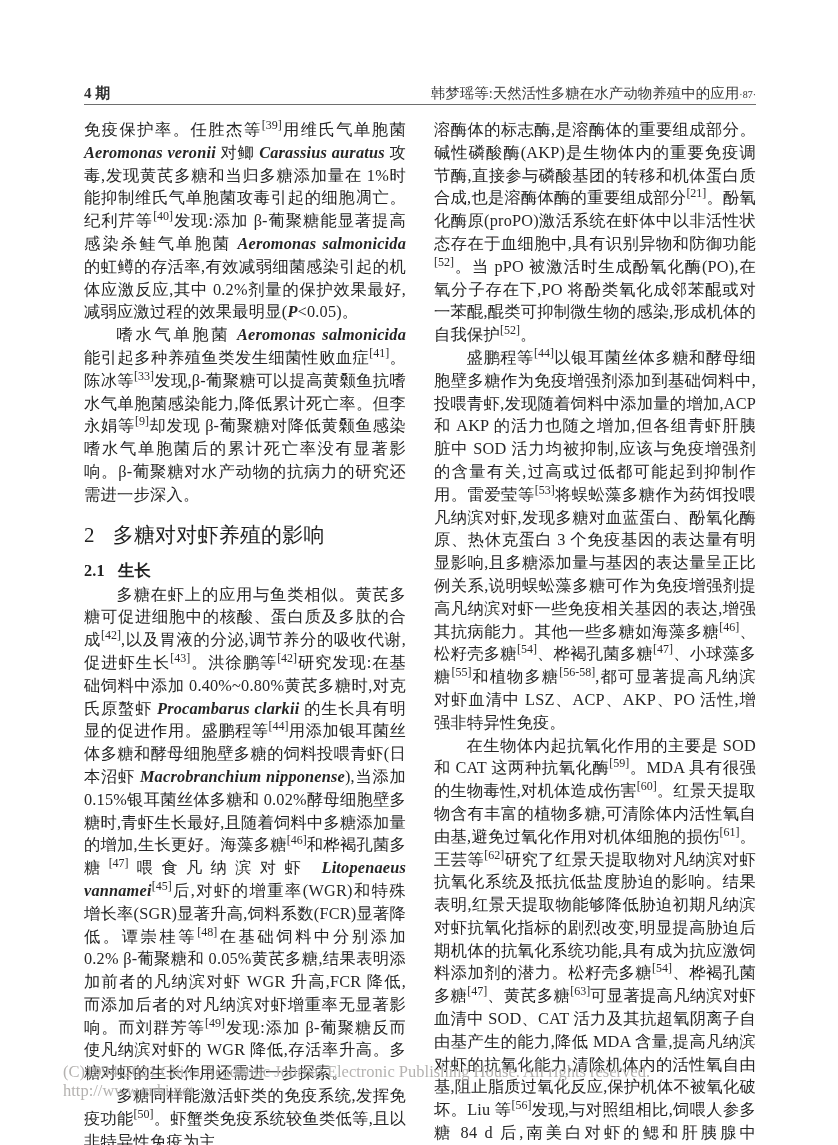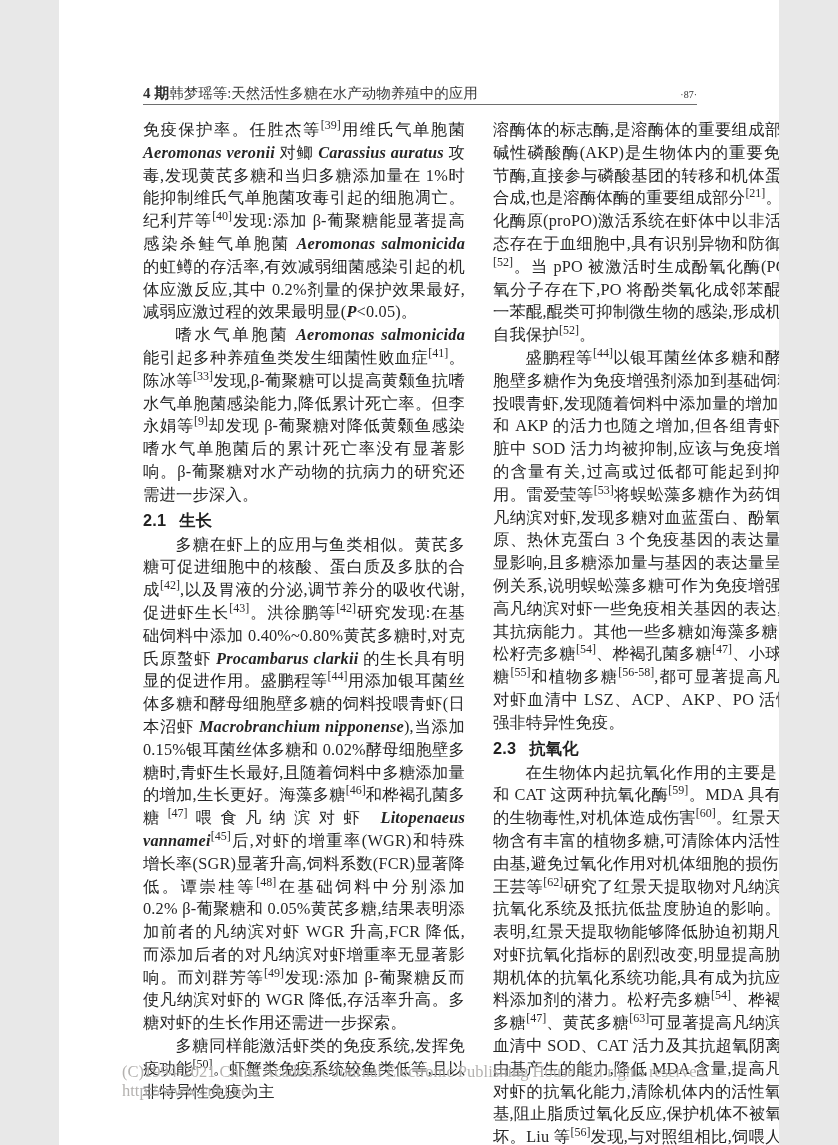--- a/index.html
+++ b/index.html
@@ -1,32 +1,32 @@
 <!DOCTYPE html>
 <html><head>
 <meta charset="utf-8">
 <style>
   html,body{margin:0;padding:0;background:#e8e8e8;}
   .page{
     position:relative;
-    width:720px;height:1145px;
+    width:838px;height:1145px;
     margin:0 auto;
     background:#ffffff;
     font-family:"Liberation Serif","DejaVu Serif",serif;
     color:#262626;
     overflow:hidden;
   }
   
   .header{
     position:absolute;top:84px;left:84px;right:82px;
     display:flex;align-items:baseline;
     font-size:15px;color:#2e2e2e;
   }
   .header .issue{font-weight:bold;white-space:nowrap;}
-  .header .rtitle{flex:1;text-align:left;font-size:14.5px;color:#3a3a3a;}
+  .header .rtitle{flex:1;text-align:right;font-size:14.5px;color:#3a3a3a;}
   .header .pageno{white-space:nowrap;font-size:10px;}
   .header-rule{
     position:absolute;top:104px;left:84px;right:82px;
     border-top:1px solid #6e6e6e;height:0;
   }
   
   .columns{
     position:absolute;top:119px;left:84px;
     width:672px;
     display:flex;gap:28px;
@@ -52,21 +52,21 @@
   }
   .h1 .hnum{margin-right:18px;}
   .h2{
     font-weight:bold;
     font-size:16.3px;line-height:23px;
     margin:2px 0 2px 0;
     text-align:left;text-indent:0;
     font-family:"Liberation Sans","DejaVu Sans",sans-serif;
     color:#222;
   }
-  .h2 .hnum{margin-right:13px;}
+  .h2 .hnum{margin-right:13px;font-family:Liberation Serif, serif;}
   
   .watermark{
     position:absolute;top:1062px;left:63px;width:662px;
     display:flex;justify-content:space-between;
     font-size:16.5px;line-height:19px;
     color:#b4b2b0;
     white-space:nowrap;
     flex-direction:column;
   }
 </style>
@@ -79,28 +79,28 @@
     <span class="issue">4 期</span>
     <span class="rtitle">韩梦瑶等:天然活性多糖在水产动物养殖中的应用</span>
     <span class="pageno">·87·</span>
   </div>
   <div class="header-rule"></div>
 
   <div class="columns">
     <div class="col" id="col-left">
         <p class="para"><span>免疫保护率。任胜杰等</span><sup class="ref">[39]</sup><span>用维氏气单胞菌 </span><span class="latin">Aeromonas veronii</span><span> 对鲫 </span><span class="latin">Carassius auratus</span><span> 攻毒,发现黄芪多糖和当归多糖添加量在 1%时能抑制维氏气单胞菌攻毒引起的细胞凋亡。纪利芹等</span><sup class="ref">[40]</sup><span>发现:添加 β-葡聚糖能显著提高感染杀鲑气单胞菌 </span><span class="latin">Aeromonas salmonicida</span><span> 的虹鳟的存活率,有效减弱细菌感染引起的机体应激反应,其中 0.2%剂量的保护效果最好,减弱应激过程的效果最明显(</span><span class="latin">P</span><span>&lt;0.05)。</span></p>
         <p class="para indent"><span>嗜水气单胞菌 </span><span class="latin">Aeromonas salmonicida</span><span> 能引起多种养殖鱼类发生细菌性败血症</span><sup class="ref">[41]</sup><span>。陈冰等</span><sup class="ref">[33]</sup><span>发现,β-葡聚糖可以提高黄颡鱼抗嗜水气单胞菌感染能力,降低累计死亡率。但李永娟等</span><sup class="ref">[9]</sup><span>却发现 β-葡聚糖对降低黄颡鱼感染嗜水气单胞菌后的累计死亡率没有显著影响。β-葡聚糖对水产动物的抗病力的研究还需进一步深入。</span></p>
+        <div class="h1"><span class="hnum">2</span><span>多糖对对虾养殖的影响</span></div>
         <div class="h2"><span class="hnum">2.1</span><span>生长</span></div>
         <p class="para indent"><span>多糖在虾上的应用与鱼类相似。黄芪多糖可促进细胞中的核酸、蛋白质及多肽的合成</span><sup class="ref">[42]</sup><span>,以及胃液的分泌,调节养分的吸收代谢,促进虾生长</span><sup class="ref">[43]</sup><span>。洪徐鹏等</span><sup class="ref">[42]</sup><span>研究发现:在基础饲料中添加 0.40%~0.80%黄芪多糖时,对克氏原螯虾 </span><span class="latin">Procambarus clarkii</span><span> 的生长具有明显的促进作用。盛鹏程等</span><sup class="ref">[44]</sup><span>用添加银耳菌丝体多糖和酵母细胞壁多糖的饲料投喂青虾(日本沼虾 </span><span class="latin">Macrobranchium nipponense</span><span>),当添加 0.15%银耳菌丝体多糖和 0.02%酵母细胞壁多糖时,青虾生长最好,且随着饲料中多糖添加量的增加,生长更好。海藻多糖</span><sup class="ref">[46]</sup><span>和桦褐孔菌多糖</span><sup class="ref">[47]</sup><span>喂食凡纳滨对虾 </span><span class="latin">Litopenaeus vannamei</span><sup class="ref">[45]</sup><span>后,对虾的增重率(WGR)和特殊增长率(SGR)显著升高,饲料系数(FCR)显著降低。谭崇桂等</span><sup class="ref">[48]</sup><span>在基础饲料中分别添加 0.2% β-葡聚糖和 0.05%黄芪多糖,结果表明添加前者的凡纳滨对虾 WGR 升高,FCR 降低,而添加后者的对凡纳滨对虾增重率无显著影响。而刘群芳等</span><sup class="ref">[49]</sup><span>发现:添加 β-葡聚糖反而使凡纳滨对虾的 WGR 降低,存活率升高。多糖对虾的生长作用还需进一步探索。</span></p>
         <p class="para indent"><span>多糖同样能激活虾类的免疫系统,发挥免疫功能</span><sup class="ref">[50]</sup><span>。虾蟹类免疫系统较鱼类低等,且以非特异性免疫为主</span></p>
       </div>
     <div class="col" id="col-right">
         <p class="para"><span>溶酶体的标志酶,是溶酶体的重要组成部分。碱性磷酸酶(AKP)是生物体内的重要免疫调节酶,直接参与磷酸基团的转移和机体蛋白质合成,也是溶酶体酶的重要组成部分</span><sup class="ref">[21]</sup><span>。酚氧化酶原(proPO)激活系统在虾体中以非活性状态存在于血细胞中,具有识别异物和防御功能</span><sup class="ref">[52]</sup><span>。当 pPO 被激活时生成酚氧化酶(PO),在氧分子存在下,PO 将酚类氧化成邻苯醌或对一苯醌,醌类可抑制微生物的感染,形成机体的自我保护</span><sup class="ref">[52]</sup><span>。</span></p>
         <p class="para indent"><span>盛鹏程等</span><sup class="ref">[44]</sup><span>以银耳菌丝体多糖和酵母细胞壁多糖作为免疫增强剂添加到基础饲料中,投喂青虾,发现随着饲料中添加量的增加,ACP 和 AKP 的活力也随之增加,但各组青虾肝胰脏中 SOD 活力均被抑制,应该与免疫增强剂的含量有关,过高或过低都可能起到抑制作用。雷爱莹等</span><sup class="ref">[53]</sup><span>将蜈蚣藻多糖作为药饵投喂凡纳滨对虾,发现多糖对血蓝蛋白、酚氧化酶原、热休克蛋白 3 个免疫基因的表达量有明显影响,且多糖添加量与基因的表达量呈正比例关系,说明蜈蚣藻多糖可作为免疫增强剂提高凡纳滨对虾一些免疫相关基因的表达,增强其抗病能力。其他一些多糖如海藻多糖</span><sup class="ref">[46]</sup><span>、松籽壳多糖</span><sup class="ref">[54]</sup><span>、桦褐孔菌多糖</span><sup class="ref">[47]</sup><span>、小球藻多糖</span><sup class="ref">[55]</sup><span>和植物多糖</span><sup class="ref">[56-58]</sup><span>,都可显著提高凡纳滨对虾血清中 LSZ、ACP、AKP、PO 活性,增强非特异性免疫。</span></p>
-        <div class="h2"><span class="hnum">2.3</span><span>抗氧化</span></div>
         <p class="para indent"><span>在生物体内起抗氧化作用的主要是 SOD 和 CAT 这两种抗氧化酶</span><sup class="ref">[59]</sup><span>。MDA 具有很强的生物毒性,对机体造成伤害</span><sup class="ref">[60]</sup><span>。红景天提取物含有丰富的植物多糖,可清除体内活性氧自由基,避免过氧化作用对机体细胞的损伤</span><sup class="ref">[61]</sup><span>。王芸等</span><sup class="ref">[62]</sup><span>研究了红景天提取物对凡纳滨对虾抗氧化系统及抵抗低盐度胁迫的影响。结果表明,红景天提取物能够降低胁迫初期凡纳滨对虾抗氧化指标的剧烈改变,明显提高胁迫后期机体的抗氧化系统功能,具有成为抗应激饲料添加剂的潜力。松籽壳多糖</span><sup class="ref">[54]</sup><span>、桦褐孔菌多糖</span><sup class="ref">[47]</sup><span>、黄芪多糖</span><sup class="ref">[63]</sup><span>可显著提高凡纳滨对虾血清中 SOD、CAT 活力及其抗超氧阴离子自由基产生的能力,降低 MDA 含量,提高凡纳滨对虾的抗氧化能力,清除机体内的活性氧自由基,阻止脂质过氧化反应,保护机体不被氧化破坏。Liu 等</span><sup class="ref">[56]</sup><span>发现,与对照组相比,饲喂人参多糖 84 d 后,南美白对虾的鳃和肝胰腺中 SOD、CAT、谷胱甘肽过氧化物酶和过</span></p>
       </div>
   </div>
 
   <div class="watermark">
     <span>(C)1994-2021 China Academic Journal Electronic Publishing House. All rights reserved.</span>
     <span>http://www.cnki.net</span>
   </div>
 
 </div>

